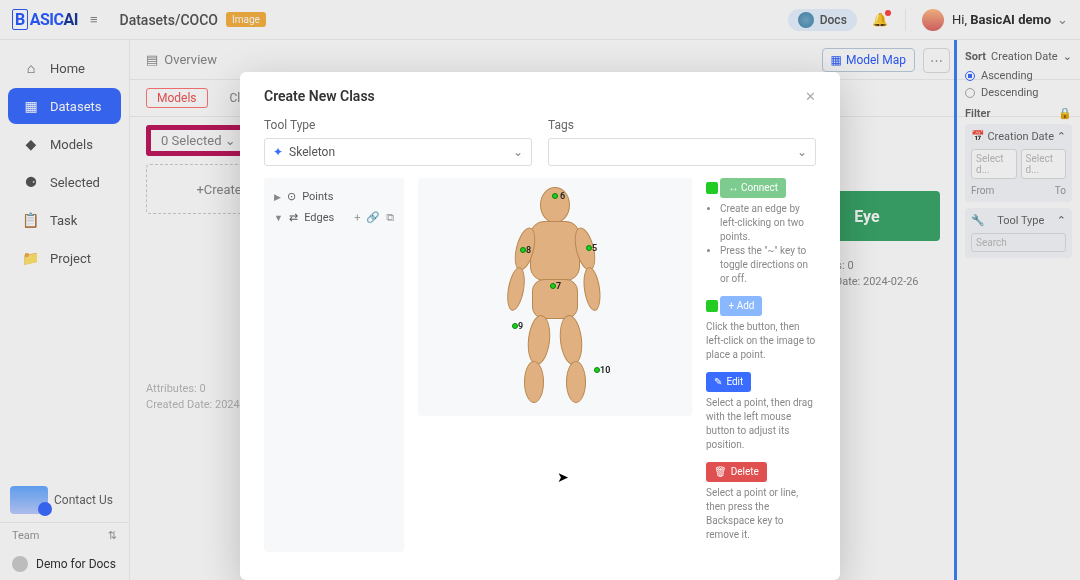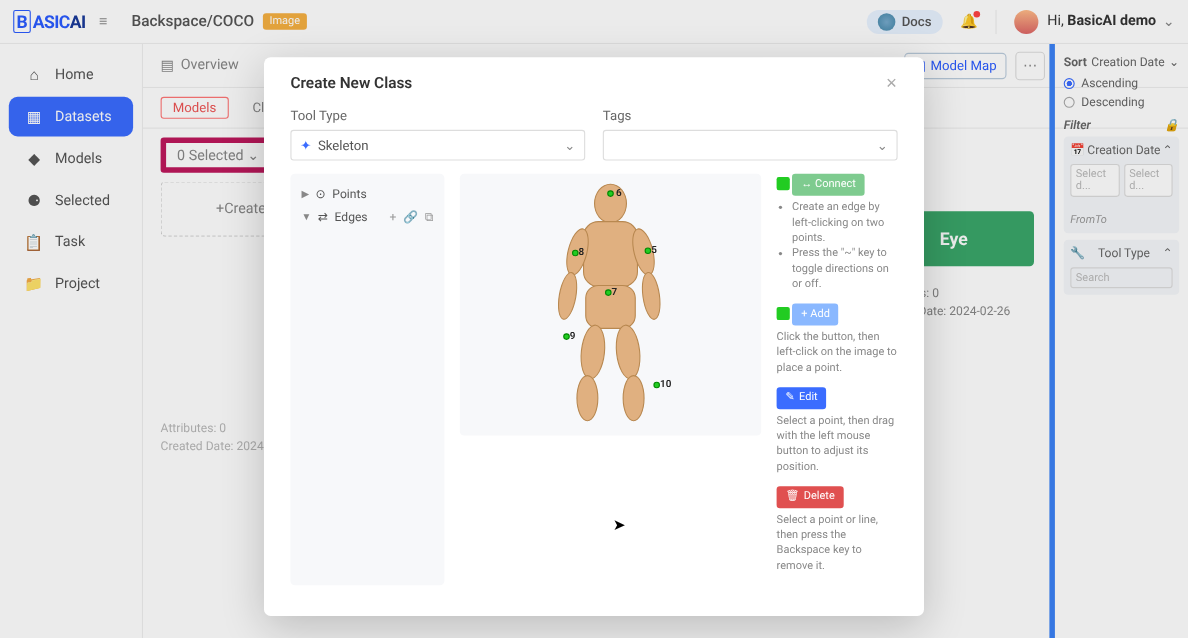--- a/index.html
+++ b/index.html
@@ -50,34 +50,34 @@
 .sel-btn { border: 5px solid #be185d; padding: 3px 10px; border-radius: 3px; font-size: 13px; }
 .cards { padding: 0 16px; display: flex; flex-wrap: wrap; gap: 16px; }
 .card-wrap { width: 146px; }
 .create-card { width: 146px; height: 50px; border: 1px dashed #ccc; border-radius: 4px; display: flex; align-items: center; justify-content: center; color: #888; font-size: 13px; }
 .color-card { width: 146px; height: 50px; border-radius: 4px; display: flex; align-items: center; justify-content: center; font-weight: 700; color: #fff; font-size: 16px; }
 .card-head { display: flex; align-items: center; gap: 6px; padding: 6px 2px; font-weight: 600; color: #444; }
 .card-head .dot { width: 14px; height: 14px; border-radius: 2px; }
 .card-meta { font-size: 11px; color: #888; line-height: 1.5; }
 
 
-.filterpanel { position: absolute; right: 0; top: 0; width: 126px; bottom: 0; border-left: 5px solid #3b82f6; padding: 10px 8px; font-size: 11px; color: #666; }
+.filterpanel { position: absolute; right: 0; top: 0; width: 126px; bottom: 0; border-left: 3px solid #3b82f6; padding: 10px 8px; font-size: 11px; color: #666; }
 .fp-row { display: flex; justify-content: space-between; align-items: center; margin-bottom: 6px; }
 .fp-radio { display: flex; align-items: center; gap: 6px; margin: 4px 0; }
 .fp-radio .r { width: 10px; height: 10px; border: 1px solid #aaa; border-radius: 50%; }
 .fp-radio.active .r { border-color: #3a6cff; background: radial-gradient(#3a6cff 40%, transparent 45%); }
-.fp-label { font-weight: 600; margin: 8px 0 4px; font-style: italic; }
+.fp-label { font-weight: 600; margin: 8px 0 4px; }
 .fp-acc { background: #f5f7fa; padding: 6px; border-radius: 4px; margin-bottom: 6px; }
 .fp-inputs { display: flex; gap: 4px; }
 .fp-inputs .inp { flex: 1; background: #fff; border: 1px solid #ddd; border-radius: 3px; font-size: 10px; padding: 3px 4px; color: #bbb; }
-.fp-ft { display: flex; justify-content: flex-start; font-size: 10px; color: #999; margin-top: 16px; font-style: italic; }
+.fp-ft { display: flex; justify-content: space-between; font-size: 10px; color: #999; margin-top: 6px; }
 .fp-search { border: 1px solid #ddd; border-radius: 3px; padding: 3px 4px; color: #bbb; font-size: 10px; }
 
 
-.overlay { position: absolute; inset: 0; background: rgba(0,0,0,0.08); display: flex; align-items: center; justify-content: center; padding-top: 32px; }
+.overlay { position: absolute; inset: 0; background: rgba(0,0,0,0.08); display: flex; align-items: flex-end; justify-content: center; padding-top: 32px; }
 .modal { width: 600px; background: #fff; border-radius: 6px; box-shadow: 0 10px 40px rgba(0,0,0,0.2); padding: 16px 24px; }
 .modal-head { display: flex; justify-content: space-between; align-items: center; margin-bottom: 14px; }
 .modal-title { font-size: 14px; font-weight: 600; color: #333; }
 .close-x { color: #aaa; cursor: pointer; }
 .row2 { display: flex; gap: 16px; margin-bottom: 12px; }
 .field { flex: 1; }
 .field .lbl { font-size: 12px; color: #666; margin-bottom: 6px; display: block; }
 .text-input { width: 100%; height: 28px; border: 1px solid #ddd; border-radius: 3px; padding: 0 8px; font-size: 12px; color: #333; }
 .text-input::placeholder { color: #bbb; }
 .color-input { display: flex; align-items: center; height: 28px; border: 1px solid #ddd; border-radius: 3px; padding: 0 8px; position: relative; }
@@ -104,21 +104,21 @@
 .help-block { margin-bottom: 10px; }
 .cursor { position: absolute; left: 557px; top: 469px; font-size: 14px; color: #000; pointer-events: none; }
 ul.help-list { padding-left: 14px; }
 </style>
 </head>
 <body>
 
 <div class="topbar">
   <span class="logo"><span class="logo-box">B</span>ASIC<span class="ai">AI</span></span>
   <span class="menu-icon">≡</span>
-  <span class="breadcrumb">Backspace/COCO</span>
+  <span class="breadcrumb">Datasets/COCO</span>
   <span class="badge-img">Image</span>
   <span class="spacer"></span>
   <span class="docs-pill">
       <span class="swirl"></span>
       <span>Docs</span>
     </span>
   <span class="bell">🔔</span>
   <span class="divider-v"></span>
   <span class="user">
     <span class="avatar"></span>
@@ -146,20 +146,36 @@
       <span>Selected</span>
     </div>
   <div class="side-item">
       <span class="ico">📋</span>
       <span>Task</span>
     </div>
   <div class="side-item">
       <span class="ico">📁</span>
       <span>Project</span>
     </div>
+  <div class="side-bottom">
+    <div class="contact">
+        <span class="pic">
+          <span class="bubble"></span>
+        </span>
+        <span>Contact Us</span>
+      </div>
+    <div class="team-row">
+        <span>Team</span>
+        <span>⇅</span>
+      </div>
+    <div class="demo-row">
+        <span class="av2"></span>
+        <span>Demo for Docs</span>
+      </div>
+  </div>
 </div>
 
 <div class="main">
   <div class="tabs-row">
     <span class="tab-item">▤ <span>Overview</span></span>
     <div class="right-tools">
       <span class="model-map">▦ <span>Model Map</span></span>
       <span class="more-btn">⋯</span>
     </div>
   </div>

